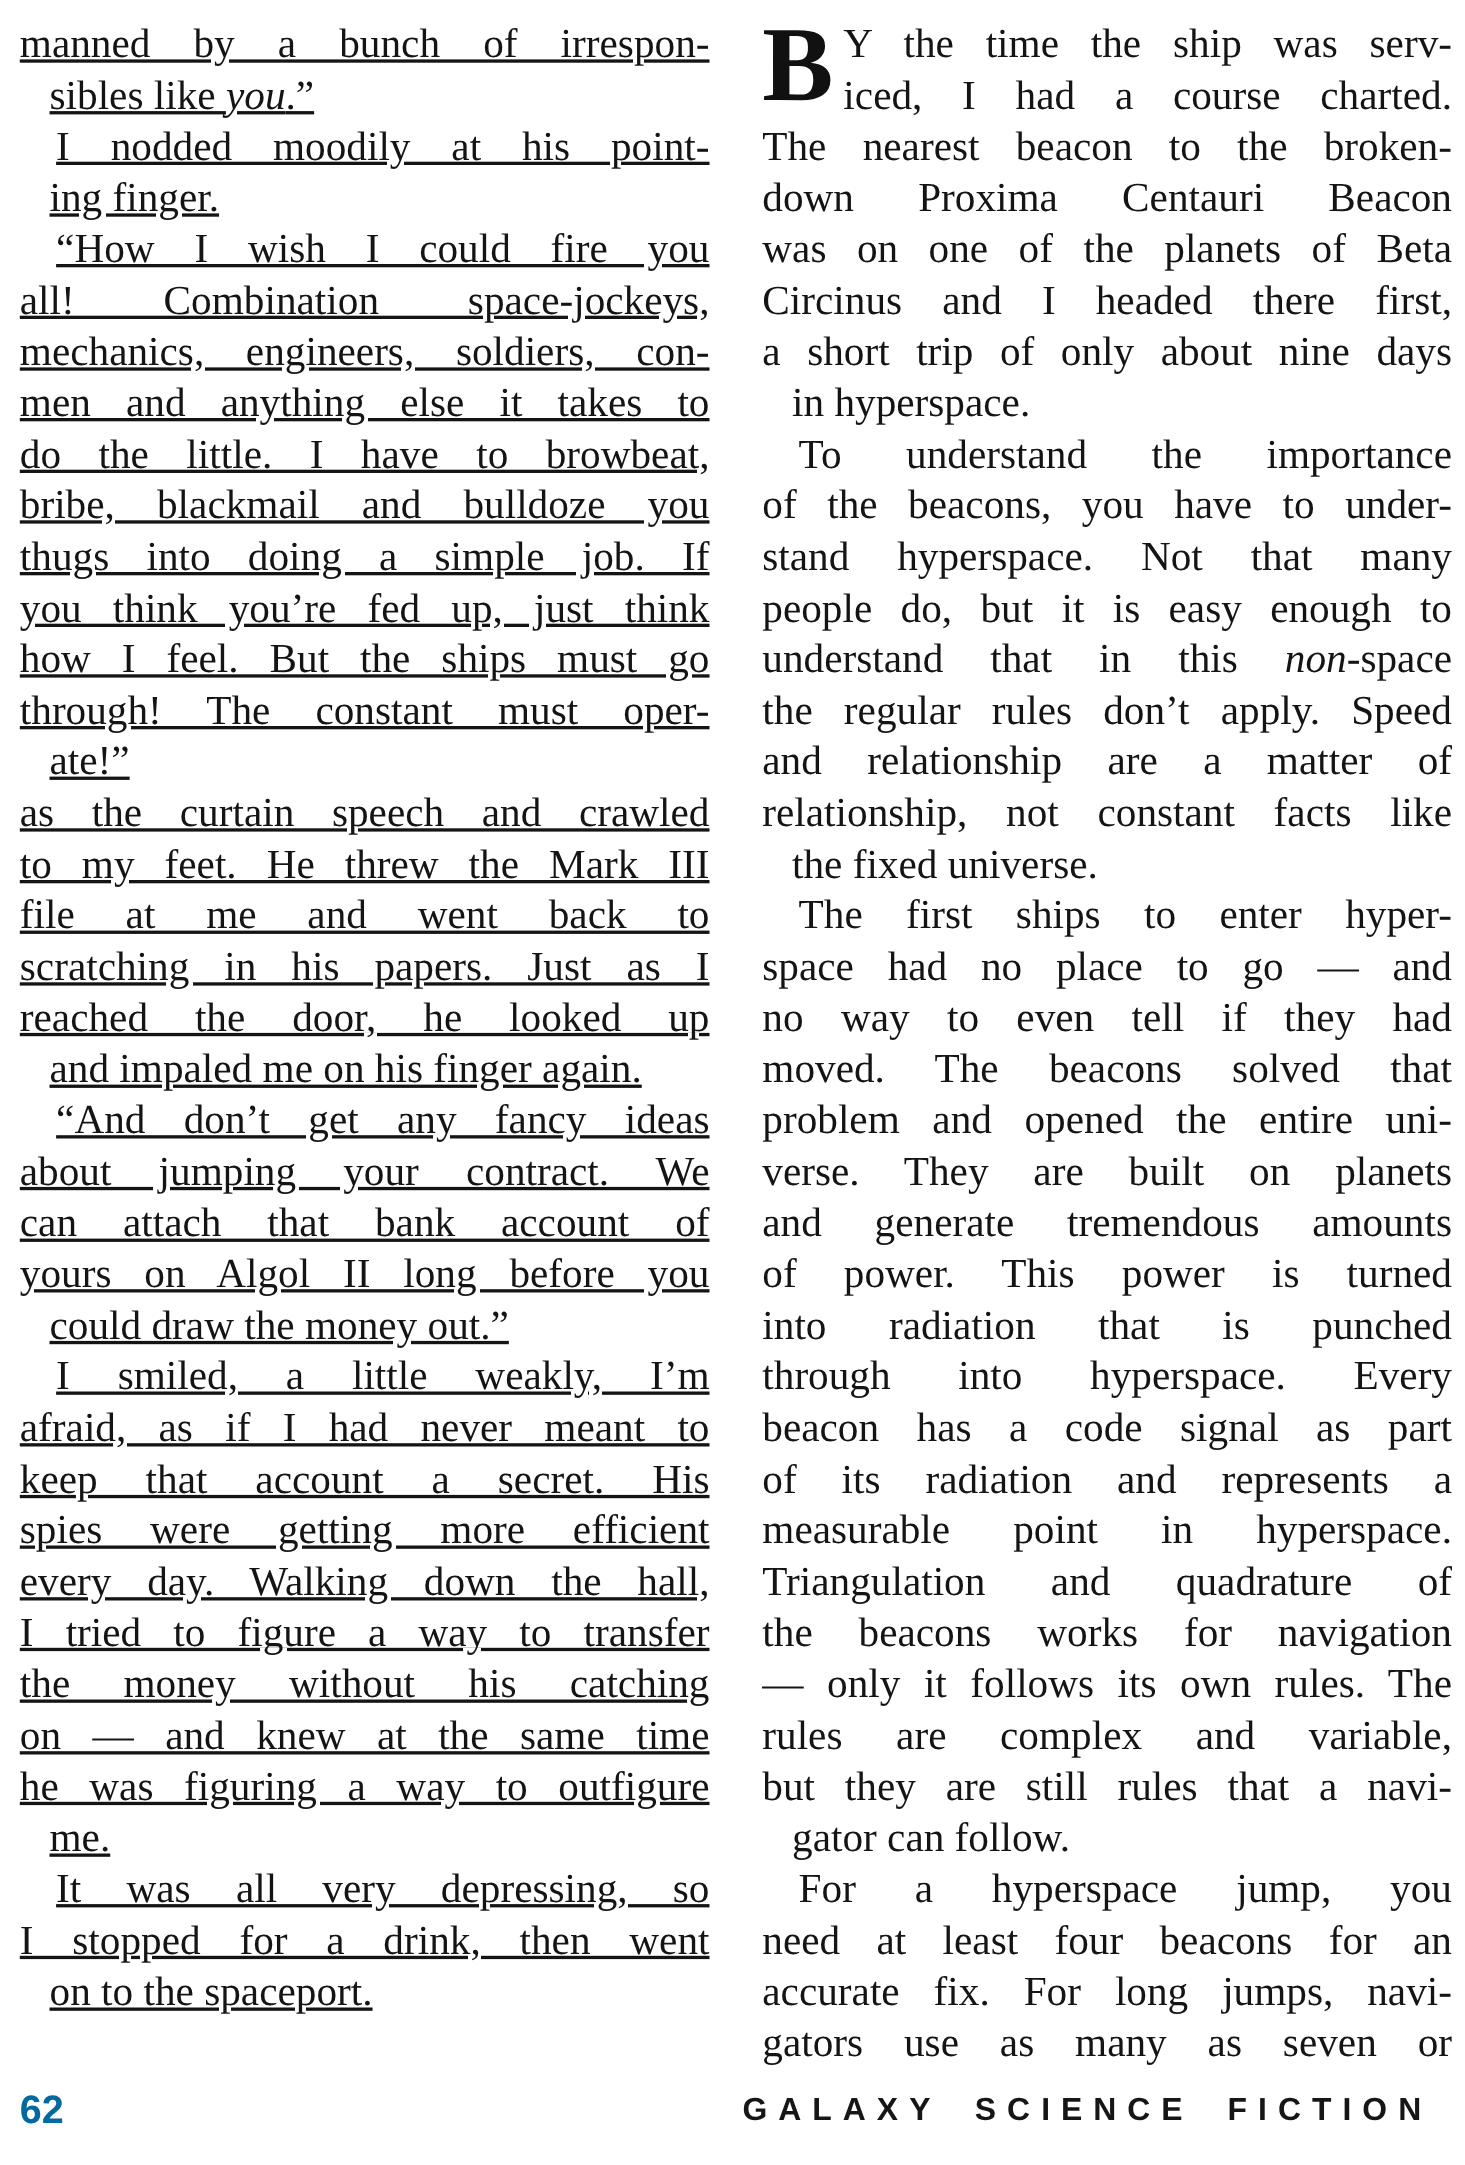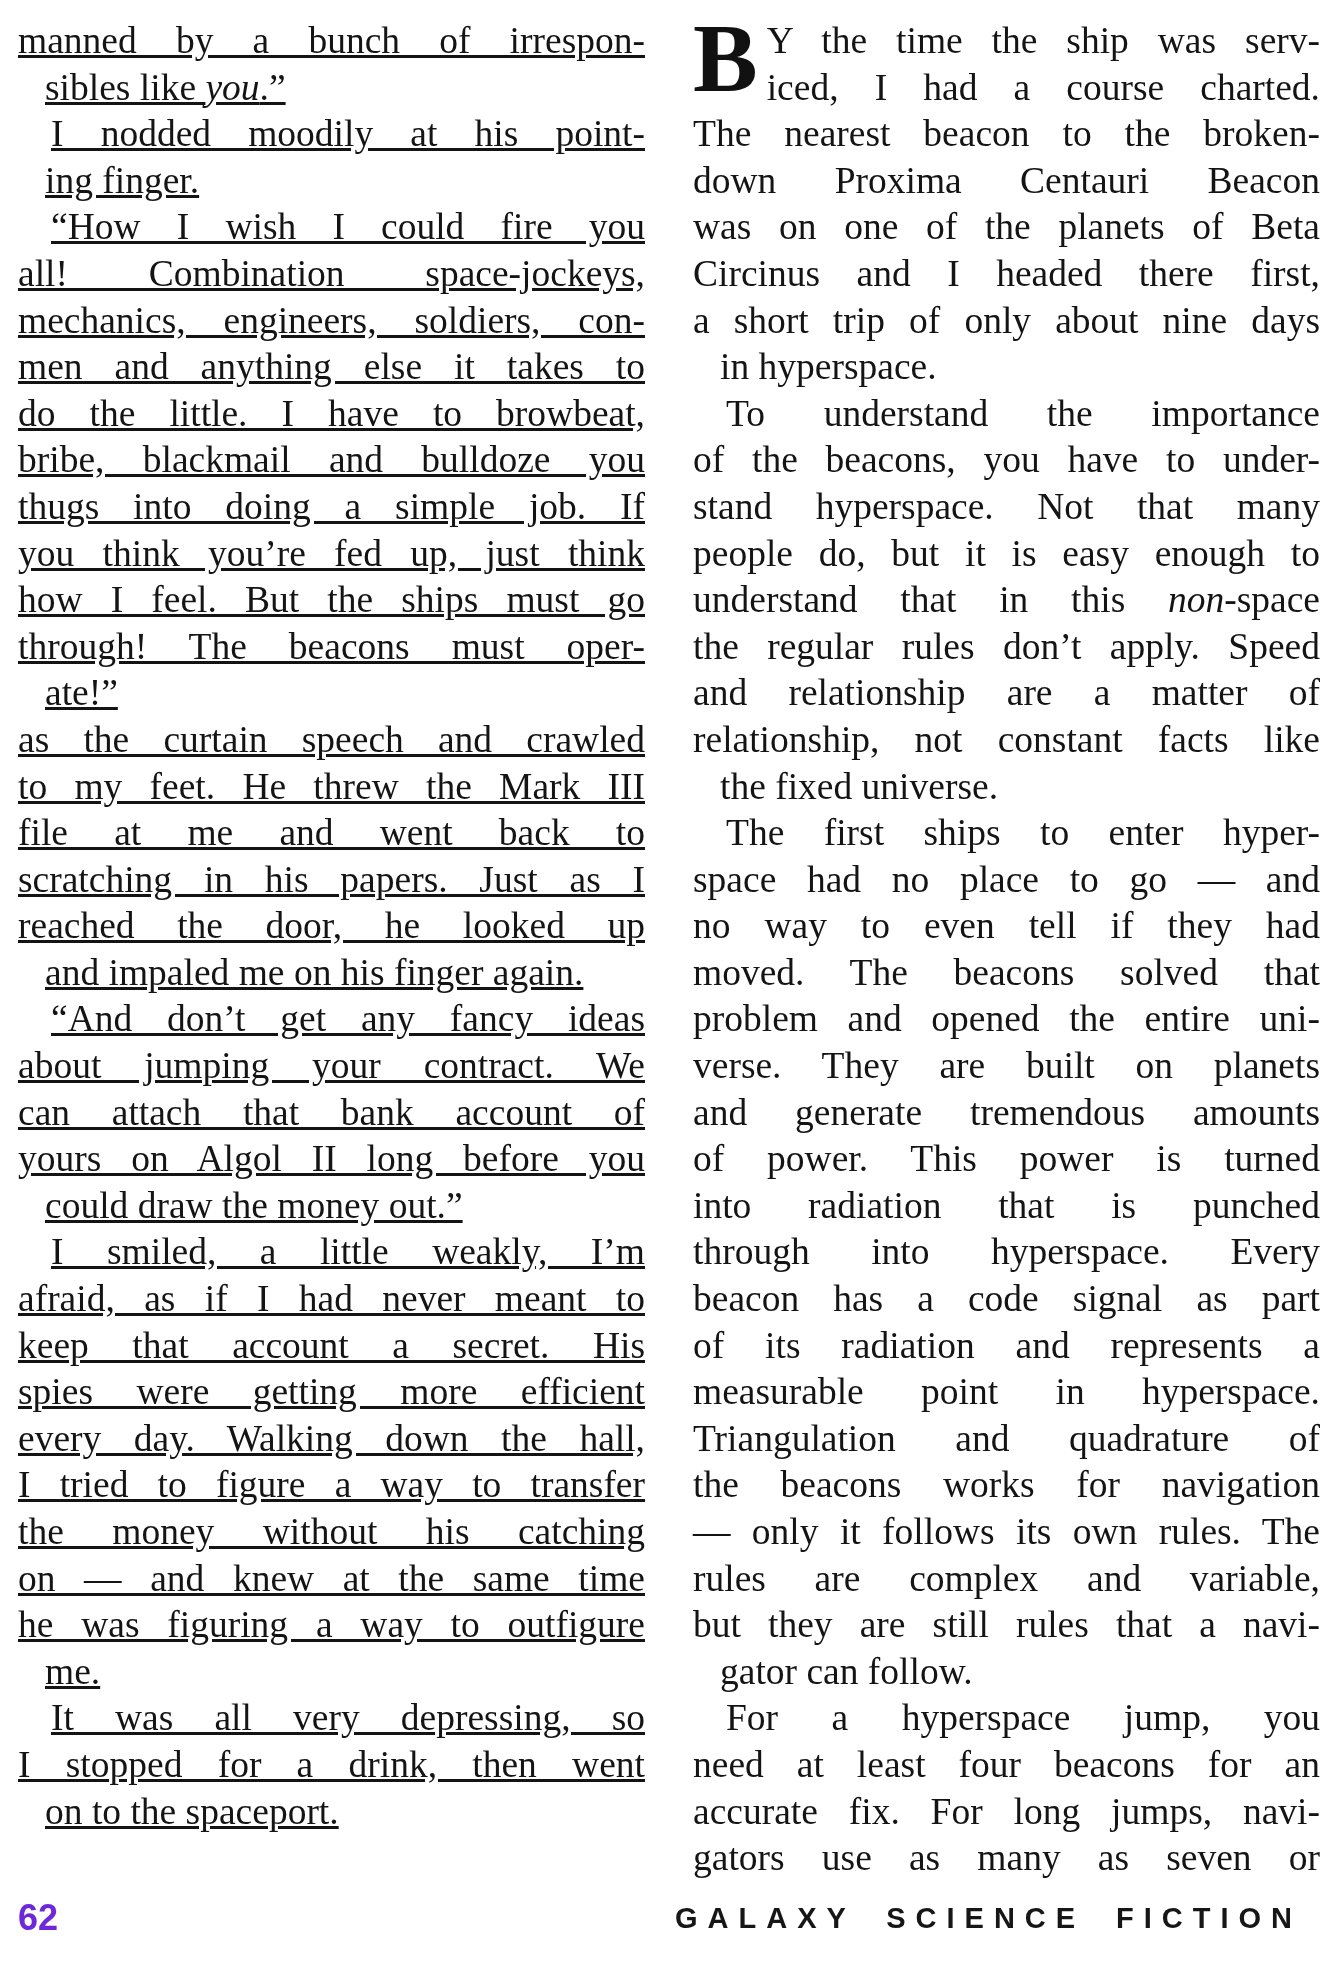--- a/index.html
+++ b/index.html
@@ -29,21 +29,21 @@
     font-weight:700;
     font-size:97px;
     line-height:82px;
     height:91px;
     padding-right:9px;
     color:#111;
   }
   .footer-left{
     position:absolute;left:18px;top:1897px;
     font-family:"Liberation Sans","DejaVu Sans",sans-serif;
-    font-weight:700;font-size:36px;color:#6d28d9;
+    font-weight:700;font-size:36px;color:#0369a1;
   }
   .footer-right{
     position:absolute;left:675px;top:1902px;width:627px;
     font-family:"Liberation Sans","DejaVu Sans",sans-serif;
     font-weight:700;font-size:29px;color:#161616;
     letter-spacing:10px;
     text-align:justify;
     text-align-last:justify;
     white-space:nowrap;
   }
@@ -59,21 +59,21 @@
       <div class="line end">ing finger.</div>
       <div class="line indent">“How I wish I could fire you</div>
       <div class="line">all! Combination space-jockeys,</div>
       <div class="line">mechanics, engineers, soldiers, con-</div>
       <div class="line">men and anything else it takes to</div>
       <div class="line">do the little. I have to browbeat,</div>
       <div class="line">bribe, blackmail and bulldoze you</div>
       <div class="line">thugs into doing a simple job. If</div>
       <div class="line">you think you’re fed up, just think</div>
       <div class="line">how I feel. But the ships must go</div>
-      <div class="line">through! The beacons must oper-</div>
+      <div class="line">through! The constant must oper-</div>
       <div class="line end">ate!”</div>
       <div class="line">as the curtain speech and crawled</div>
       <div class="line">to my feet. He threw the Mark III</div>
       <div class="line">file at me and went back to</div>
       <div class="line">scratching in his papers. Just as I</div>
       <div class="line">reached the door, he looked up</div>
       <div class="line end">and impaled me on his finger again.</div>
       <div class="line indent">“And don’t get any fancy ideas</div>
       <div class="line">about jumping your contract. We</div>
       <div class="line">can attach that bank account of</div>

